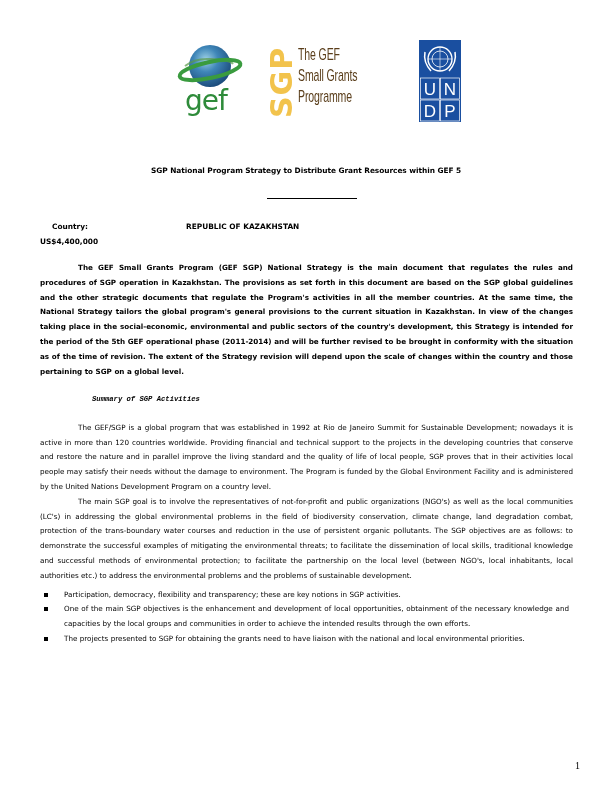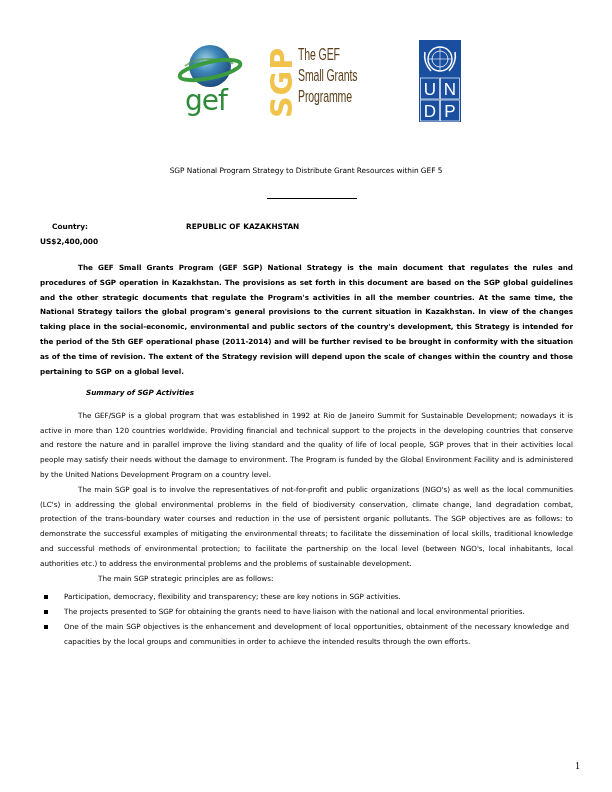--- a/index.html
+++ b/index.html
@@ -2,30 +2,30 @@
 <html><head>
   <meta charset="utf-8">
   <style>
     html, body { margin: 0; padding: 0; background: #ffffff; }
     body { width: 612px; height: 792px; position: relative; overflow: hidden; font-family: "DejaVu Sans", sans-serif; color: #000; }
     .logos { position: absolute; top: 38px; left: 0; width: 612px; height: 85px; }
     .gef-logo { position: absolute; left: 175px; top: 2px; width: 70px; height: 78px; text-decoration: underline; }
     .sgp-logo { position: absolute; left: 270px; top: 0; width: 110px; height: 82px; }
     .undp-logo { position: absolute; left: 419px; top: 2px; width: 42px; height: 82px; }
     .sgp-text { position: absolute; left: 28px; top: 6px; font-family: "Liberation Sans", sans-serif; font-size: 17px; line-height: 21px; color: #5a3e1b; transform: scaleX(0.62); transform-origin: left top; white-space: nowrap; letter-spacing: -0.2px; }
-    .title { position: absolute; top: 166px; left: 0; width: 612px; text-align: center; font-weight: normal; font-size: 7.4px; letter-spacing: -0.05px; }
+    .title { position: absolute; top: 166px; left: 0; width: 612px; text-align: center; font-weight: bold; font-size: 7.4px; letter-spacing: -0.05px; }
     .title-rule { position: absolute; top: 198px; left: 267px; width: 90px; border-top: 0.8px solid #000; }
     .meta { position: absolute; left: 40px; top: 219px; font-weight: bold; font-size: 7.4px; line-height: 15px; }
     .meta-row { display: flex; }
     .meta-label { width: 134px; margin-left: 12px; }
     .body-text { position: absolute; left: 40px; width: 533px; font-size: 7.2px; line-height: 14.8px; text-align: justify; }
     .intro { top: 261px; font-weight: bold; }
     .intro p, .summary p { margin: 0; text-indent: 38px; }
     .summary { top: 378px; }
-    .summary h3 { margin: 8px; font-size: 7.2px; font-weight: bold; font-style: italic; padding-left: 38px; }
+    .summary h3 { margin: 14px; font-size: 7.2px; font-weight: bold; font-style: italic; padding-left: 38px; font-family: Liberation Mono, monospace; }
     .principles-intro { margin: 0; padding-left: 20px; }
     ul.principles { list-style: none; margin: 4px; padding: 0; }
     ul.principles li { position: relative; padding-left: 20px; text-align: justify; }
     .bullet { position: absolute; left: 0; top: 5px; width: 4px; height: 4px; background: #000; }
     .page-number { position: absolute; right: 32px; top: 760px; font-family: "Liberation Serif", serif; font-size: 10px; }
   </style>
 </head>
 <body>
 
 <div class="logos">
@@ -81,34 +81,33 @@
 
 <div class="title">SGP National Program Strategy to Distribute Grant Resources within GEF 5</div>
 <div class="title-rule"></div>
 
 <div class="meta">
   <div class="meta-row">
     <span class="meta-label">Country:</span>
     <span>REPUBLIC OF KAZAKHSTAN</span>
   </div>
   <div class="meta-row">
-    <span>US$2,400,000</span>
+    <span>US$4,400,000</span>
   </div>
 </div>
 
 <div class="body-text intro">
   <p>The GEF Small Grants Program (GEF SGP) National Strategy is the main document that regulates the rules and procedures of SGP operation in Kazakhstan. The provisions as set forth in this document are based on the SGP global guidelines and the other strategic documents that regulate the Program's activities in all the member countries. At the same time, the National Strategy tailors the global program's general provisions to the current situation in Kazakhstan. In view of the changes taking place in the social-economic, environmental and public sectors of the country's development, this Strategy is intended for the period of the 5th GEF operational phase (2011-2014) and will be further revised to be brought in conformity with the situation as of the time of revision. The extent of the Strategy revision will depend upon the scale of changes within the country and those pertaining to SGP on a global level.</p>
 </div>
 
 <div class="body-text summary">
   <h3>Summary of SGP Activities</h3>
   <p>The GEF/SGP is a global program that was established in 1992 at Rio de Janeiro Summit for Sustainable Development; nowadays it is active in more than 120 countries worldwide. Providing financial and technical support to the projects in the developing countries that conserve and restore the nature and in parallel improve the living standard and the quality of life of local people, SGP proves that in their activities local people may satisfy their needs without the damage to environment. The Program is funded by the Global Environment Facility and is administered by the United Nations Development Program on a country level.</p>
   <p>The main SGP goal is to involve the representatives of not-for-profit and public organizations (NGO's) as well as the local communities (LC's) in addressing the global environmental problems in the field of biodiversity conservation, climate change, land degradation combat, protection of the trans-boundary water courses and reduction in the use of persistent organic pollutants. The SGP objectives are as follows: to demonstrate the successful examples of mitigating the environmental threats; to facilitate the dissemination of local skills, traditional knowledge and successful methods of environmental protection; to facilitate the partnership on the local level (between NGO's, local inhabitants, local authorities etc.) to address the environmental problems and the problems of sustainable development.</p>
-  <p class="principles-intro">The main SGP strategic principles are as follows:</p>
   <ul class="principles">
     <li><span class="bullet"></span><span>Participation, democracy, flexibility and transparency; these are key notions in SGP activities.</span></li>
     <li><span class="bullet"></span></li>
+    <li><span class="bullet"></span><span>One of the main SGP objectives is the enhancement and development of local opportunities, obtainment of the necessary knowledge and capacities by the local groups and communities in order to achieve the intended results through the own efforts.</span></li>
     <li><span class="bullet"></span><span>The projects presented to SGP for obtaining the grants need to have liaison with the national and local environmental priorities.</span></li>
-    <li><span class="bullet"></span><span>One of the main SGP objectives is the enhancement and development of local opportunities, obtainment of the necessary knowledge and capacities by the local groups and communities in order to achieve the intended results through the own efforts.</span></li>
   </ul>
 </div>
 
 <div class="page-number">1</div>
 
 </body></html>

